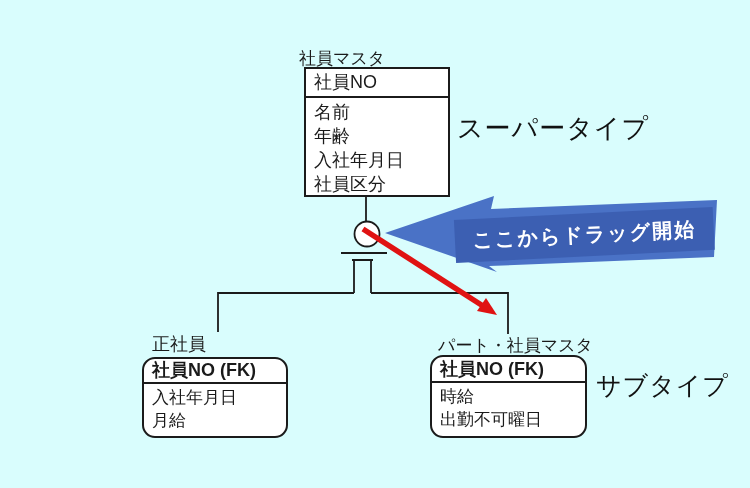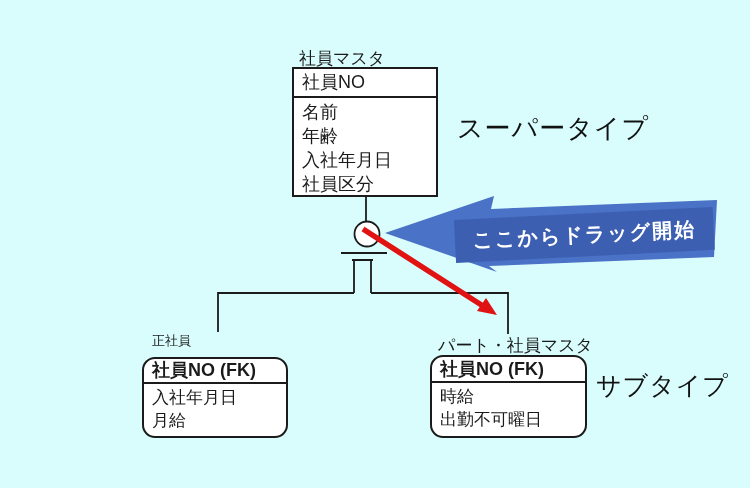--- a/index.html
+++ b/index.html
@@ -78,35 +78,35 @@
       <polygon points="497,315 477,311 486,298" fill="#e01212"></polygon>
     </g>
   </svg>
 
   <div id="callout-band" title="ここからドラッグ開始" style="background: rgb(60, 95, 178);">
     <span style="color:#ffffff;">ここからドラッグ開始</span>
   </div>
 
   <div class="shape-title" style="left:299px;top:47px;font-size:17px;">社員マスタ</div>
 
-  <div class="entity" style="left:292px;top:67px;width:146px;height:130px;">
+  <div class="entity" style="left:304px;top:67px;width:146px;height:130px;">
     <div class="hdr" style="height:27px;line-height:27px;font-size:18px;">社員NO</div>
     <div class="body" style="font-size:18px;line-height:24px;">
       <div class="attr">名前</div>
       <div class="attr">年齢</div>
       <div class="attr">入社年月日</div>
       <div class="attr">社員区分</div>
     </div>
   </div>
 
   <div class="big-label" style="left:457px;top:111px;">スーパータイプ</div>
 
   <div class="big-label" style="left:596px;top:369px;font-size:25px;">サブタイプ</div>
 
-  <div class="shape-title" style="left:152px;top:332px;font-size:13px;">正社員</div>
+  <div class="shape-title" style="left:152px;top:332px;font-size:18px;">正社員</div>
 
   <div class="entity rounded" style="left:142px;top:357px;width:146px;height:81px;">
     <div class="hdr bold" style="height:23px;line-height:23px;font-size:18px;">社員NO (FK)</div>
     <div class="body" style="font-size:17px;line-height:23px;">
       <div class="attr">入社年月日</div>
       <div class="attr">月給</div>
     </div>
   </div>
 
   <div class="shape-title" style="left:438px;top:334px;font-size:17px;">パート・社員マスタ</div>

